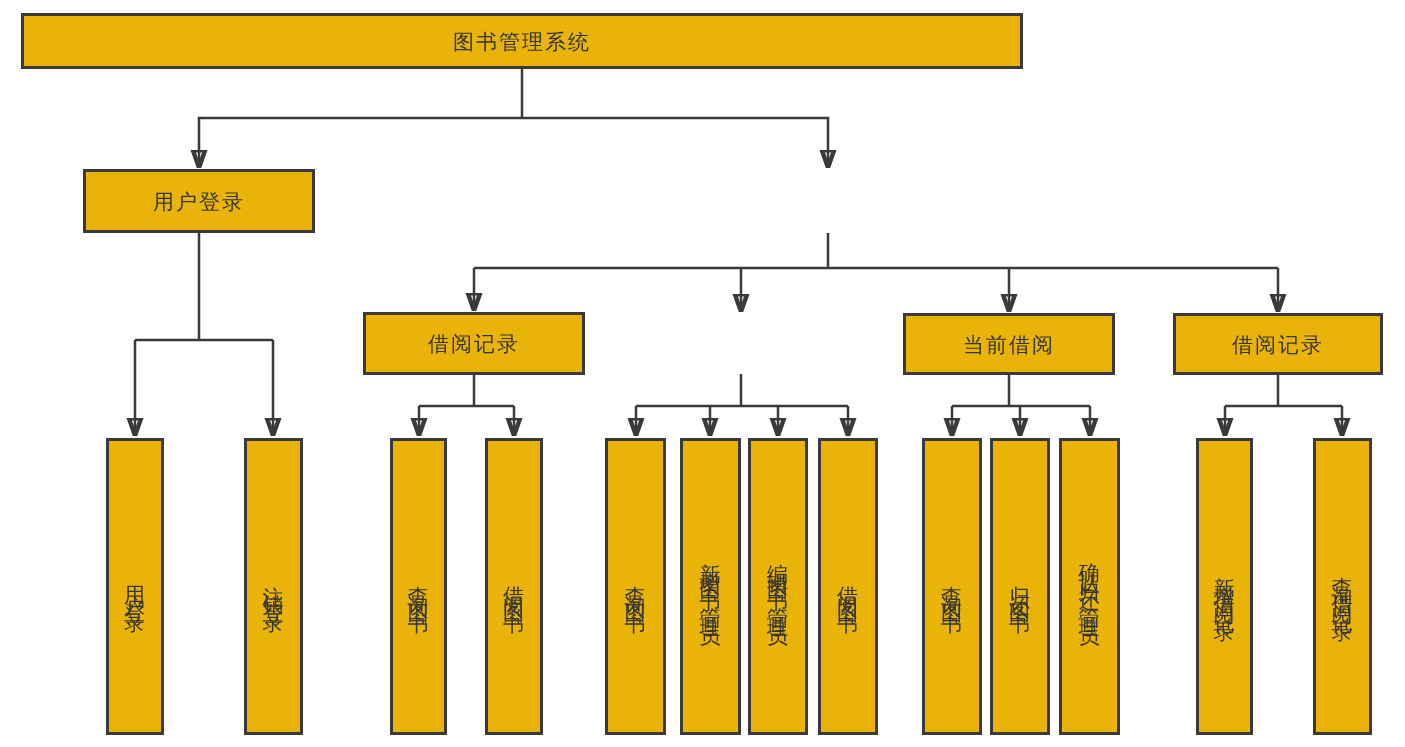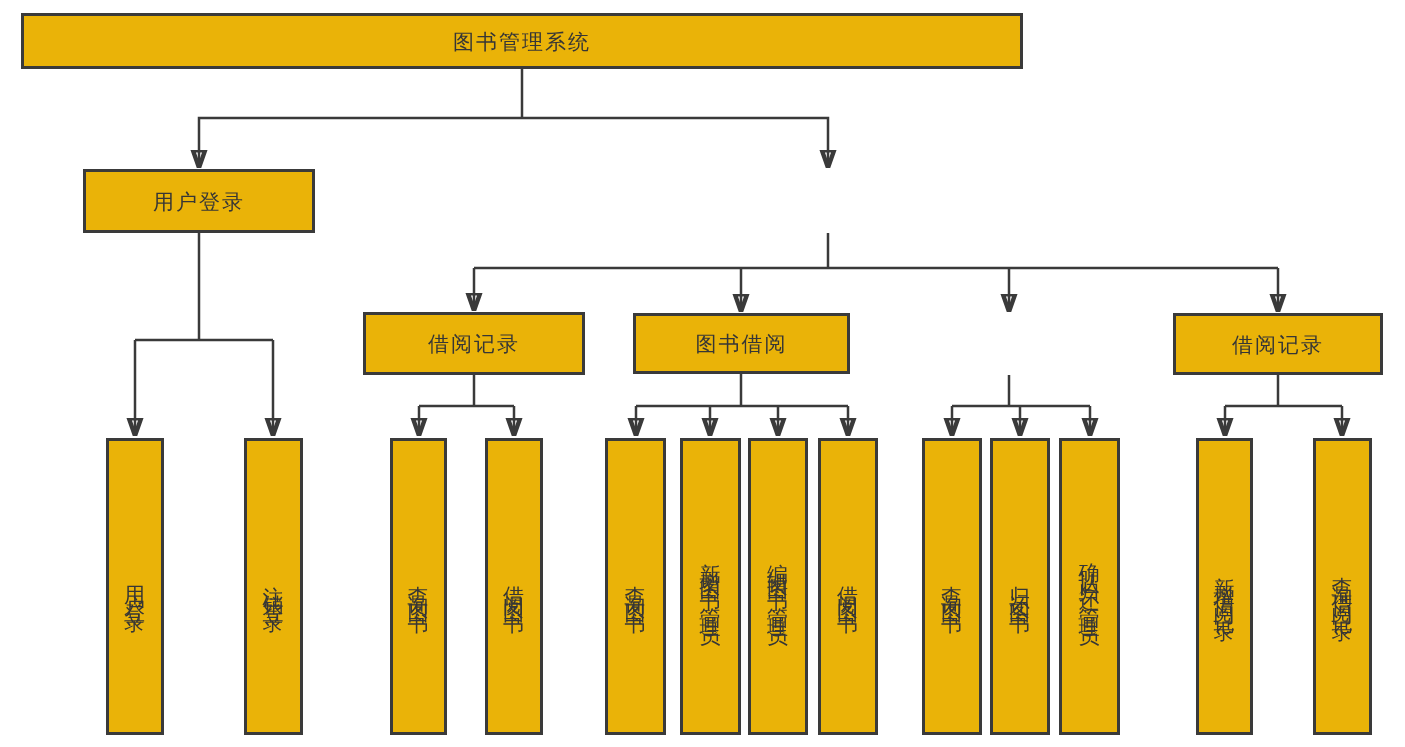--- a/index.html
+++ b/index.html
@@ -122,22 +122,22 @@
     <span>图书管理系统</span>
   </div>
 
   <div class="node h-node" style="left:83px;top:169px;width:232px;height:64px;">
     <span>用户登录</span>
   </div>
 
   <div class="node h-node" style="left:363px;top:312px;width:222px;height:63px;">
     <span>借阅记录</span>
   </div>
-  <div class="node h-node" style="left:633px;top:313px;width:217px;height:61px;">
-    <span>图书借阅</span>
+  <div class="node h-node" style="left:903px;top:313px;width:212px;height:62px;">
+    <span>当前借阅</span>
   </div>
   <div class="node h-node" style="left:1173px;top:313px;width:210px;height:62px;">
     <span>借阅记录</span>
   </div>
 
   <div class="node v-node" style="left:106px;top:438px;width:58px;height:297px;">
     <span>用户登录</span>
   </div>
   <div class="node v-node" style="left:244px;top:438px;width:59px;height:297px;">
     <span>注销登录</span>

